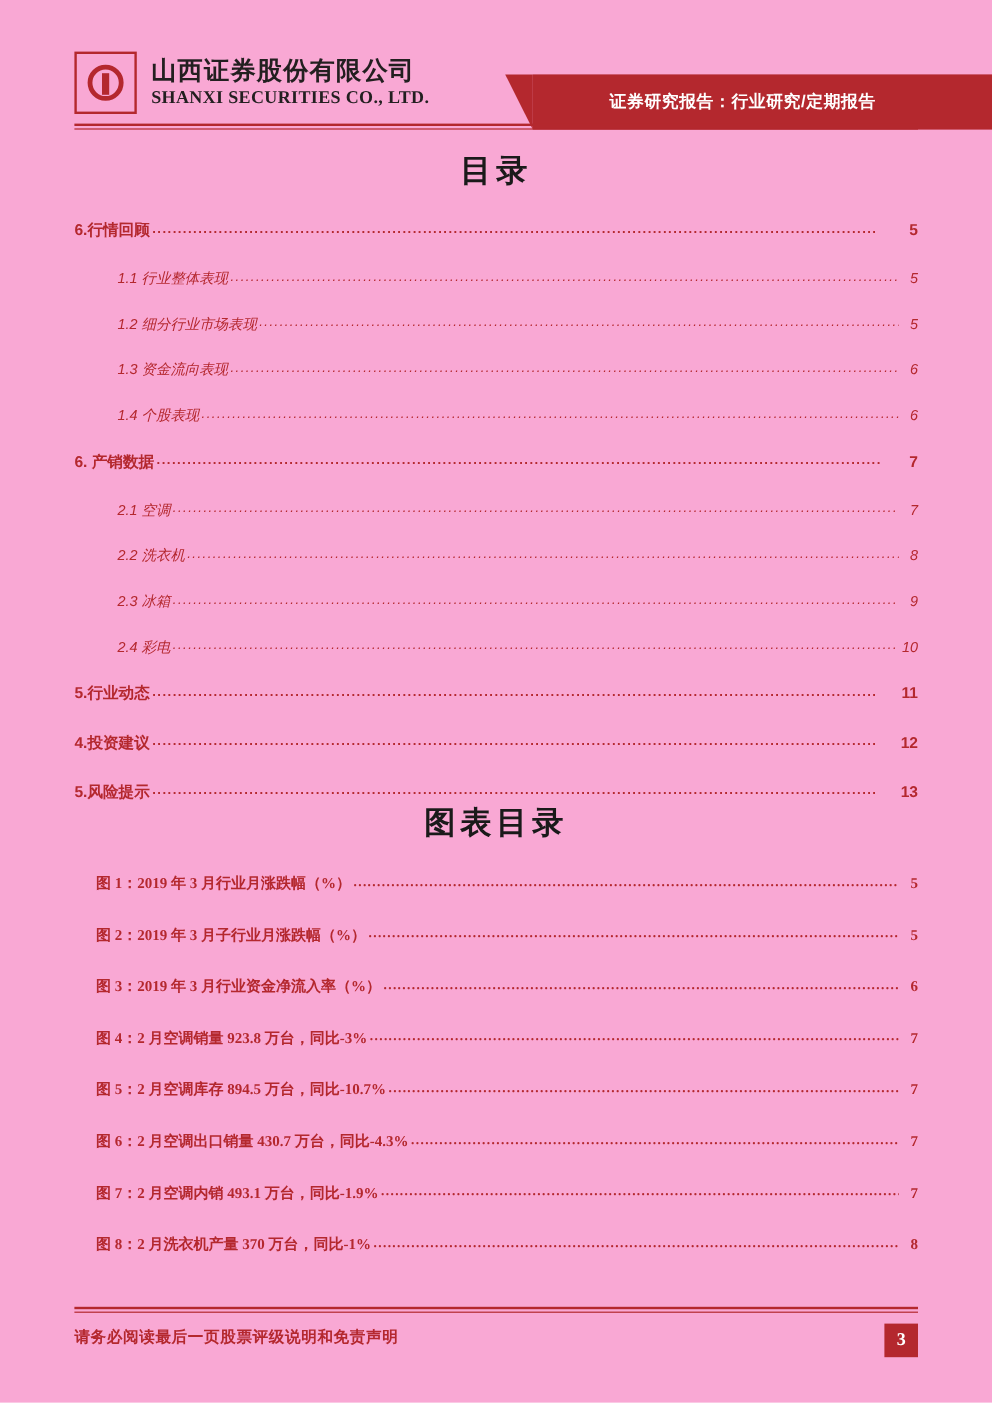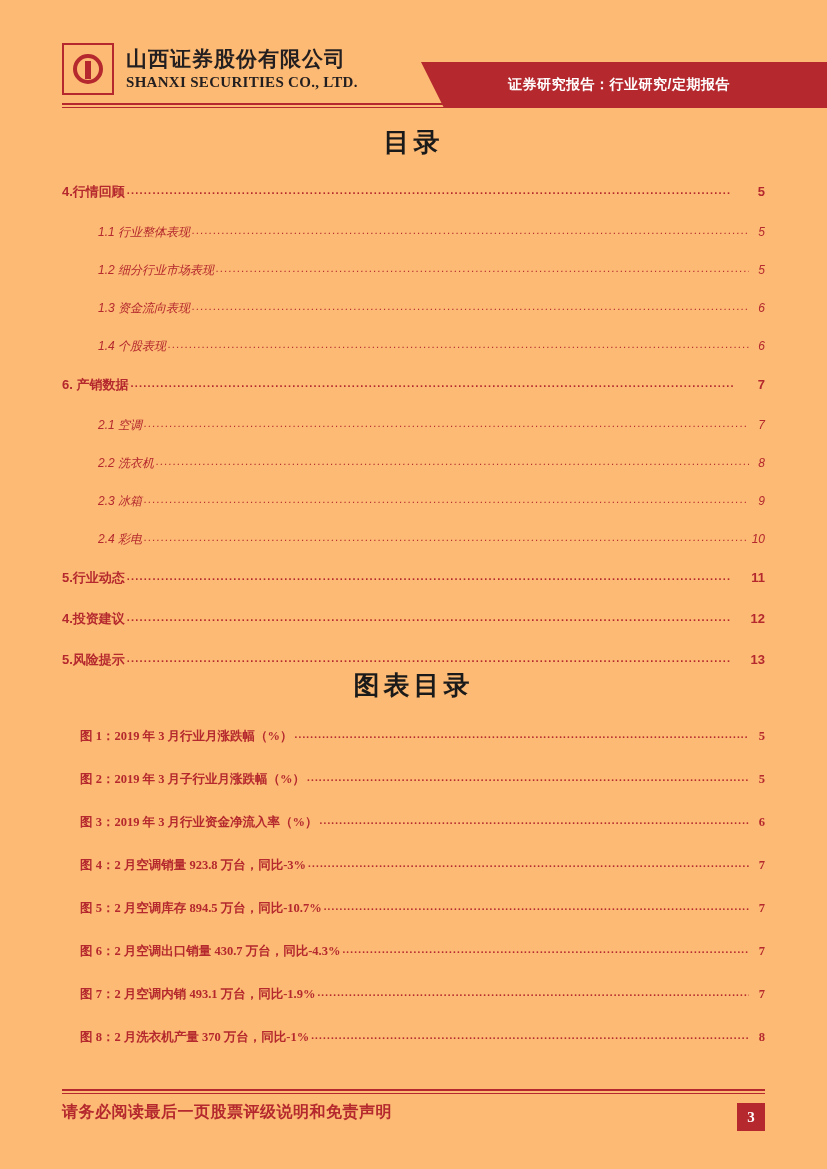--- a/index.html
+++ b/index.html
@@ -8,21 +8,21 @@
     background: #ffffff;
   }
   body {
     font-family: "Liberation Serif", serif;
   }
   .page {
     position: relative;
     width: 827px;
     height: 1169px;
     margin: 0 auto;
-    background: #fdba74;
+    background: #f9a8d4;
     box-sizing: border-box;
     overflow: hidden;
   }
 
   
   .header {
     position: absolute;
     top: 38px;
     left: 0;
     width: 827px;
@@ -227,21 +227,21 @@
     right: 62px;
     bottom: 75px;
     height: 1px;
     background: #b4282e;
   }
   .footer-note {
     position: absolute;
     left: 62px;
     bottom: 46px;
     font-family: "Liberation Sans", sans-serif;
-    font-size: 16px;
+    font-size: 13px;
     font-weight: bold;
     color: #b4282e;
     letter-spacing: 0.5px;
   }
   .page-badge {
     position: absolute;
     right: 62px;
     bottom: 38px;
     width: 28px;
     height: 28px;
@@ -274,21 +274,21 @@
     </div>
   </div>
   <div class="header-rule"></div>
   <div class="header-rule-thin"></div>
 
   <div class="doc-title" id="toc-title">目录</div>
 
   <div class="toc">
 
     <div class="toc-row toc-l1">
-      <span class="lbl">4.行情回顾</span>
+      <span class="lbl">6.行情回顾</span>
       <span class="dots">..............................................................................................................................................</span>
       <span class="pg">5</span>
     </div>
 
     <div class="toc-row toc-l2">
       <span class="lbl">1.1 行业整体表现</span>
       <span class="dots">..............................................................................................................................................</span>
       <span class="pg">5</span>
     </div>
 

